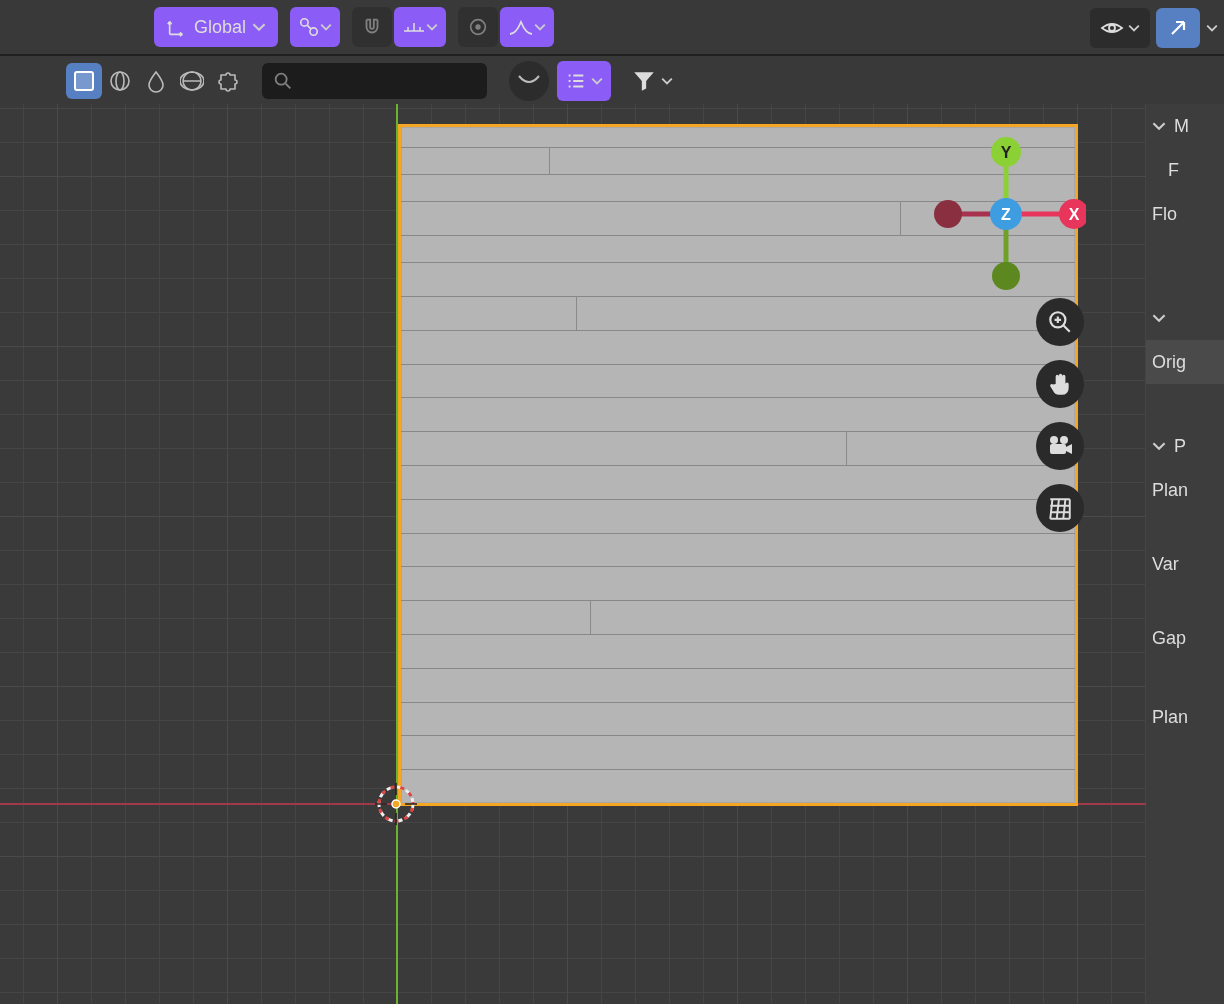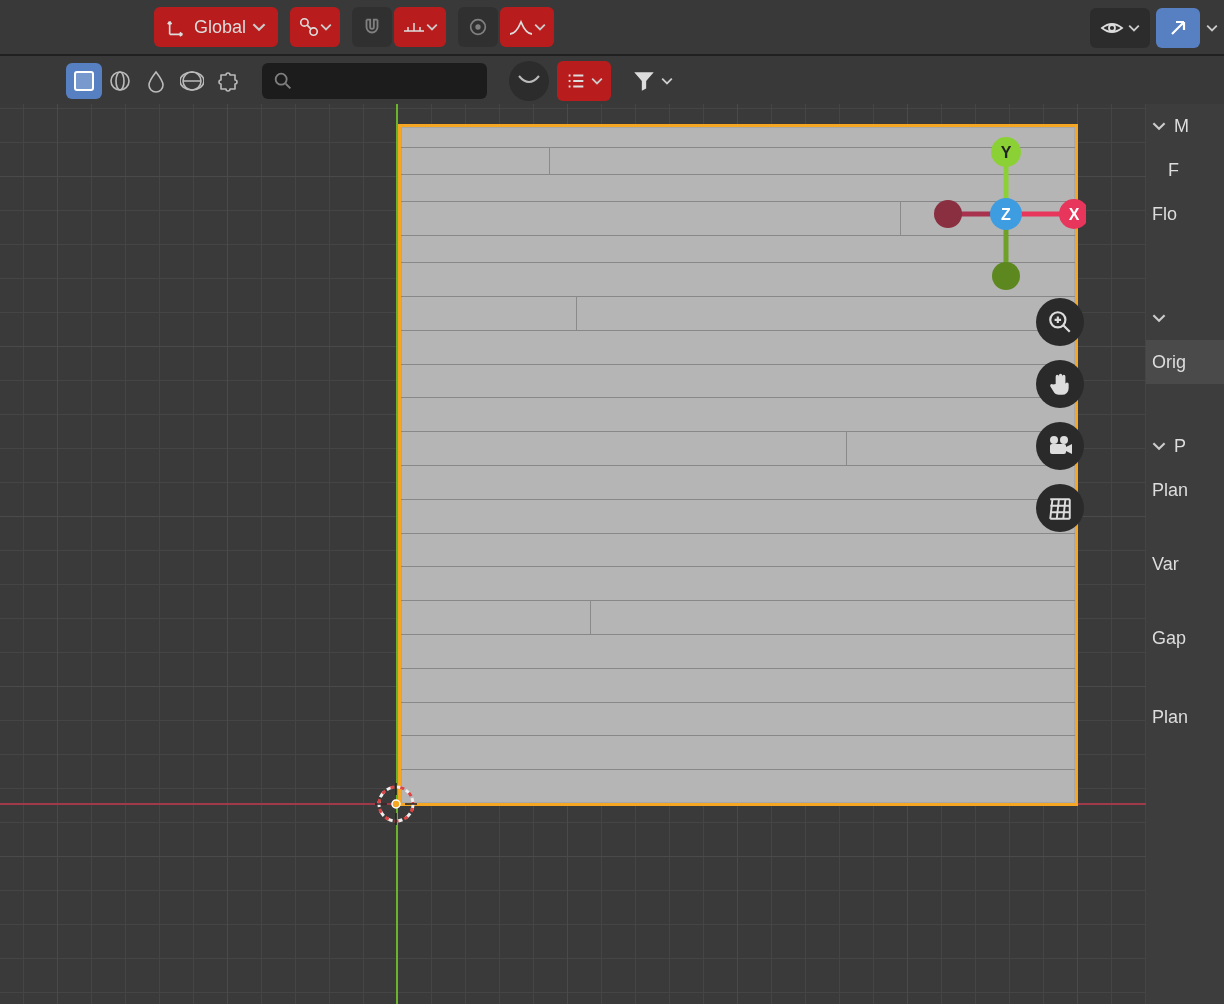--- a/index.html
+++ b/index.html
@@ -6,21 +6,21 @@
   body { background: #393939; width: 1224px; height: 1004px; overflow: hidden; position: relative; color: #e0e0e0; }
 
   
   .top-header {
     position: absolute; top: 0; left: 0; right: 0; height: 56px;
     background: #393939; display: flex; align-items: center; padding: 0 8px;
     border-bottom: 2px solid #202020;
   }
   .top-header .spacer { flex: 1; }
   .hdr-btn {
-    height: 40px; min-width: 40px; background: #b91c1c; border: none;
+    height: 40px; min-width: 40px; background: #8b5cf6; border: none;
     display: flex; align-items: center; justify-content: center;
     margin-right: 2px; border-radius: 6px; padding: 0 8px; color: #ddd;
   }
   .hdr-btn.dark { background: #2a2a2a; }
   .hdr-btn.wide { padding: 0 12px; }
   .hdr-label { font-size: 18px; margin: 0 6px; }
 
   
   .toolbar2 {
     position: absolute; top: 58px; left: 0; right: 78px; height: 46px;

